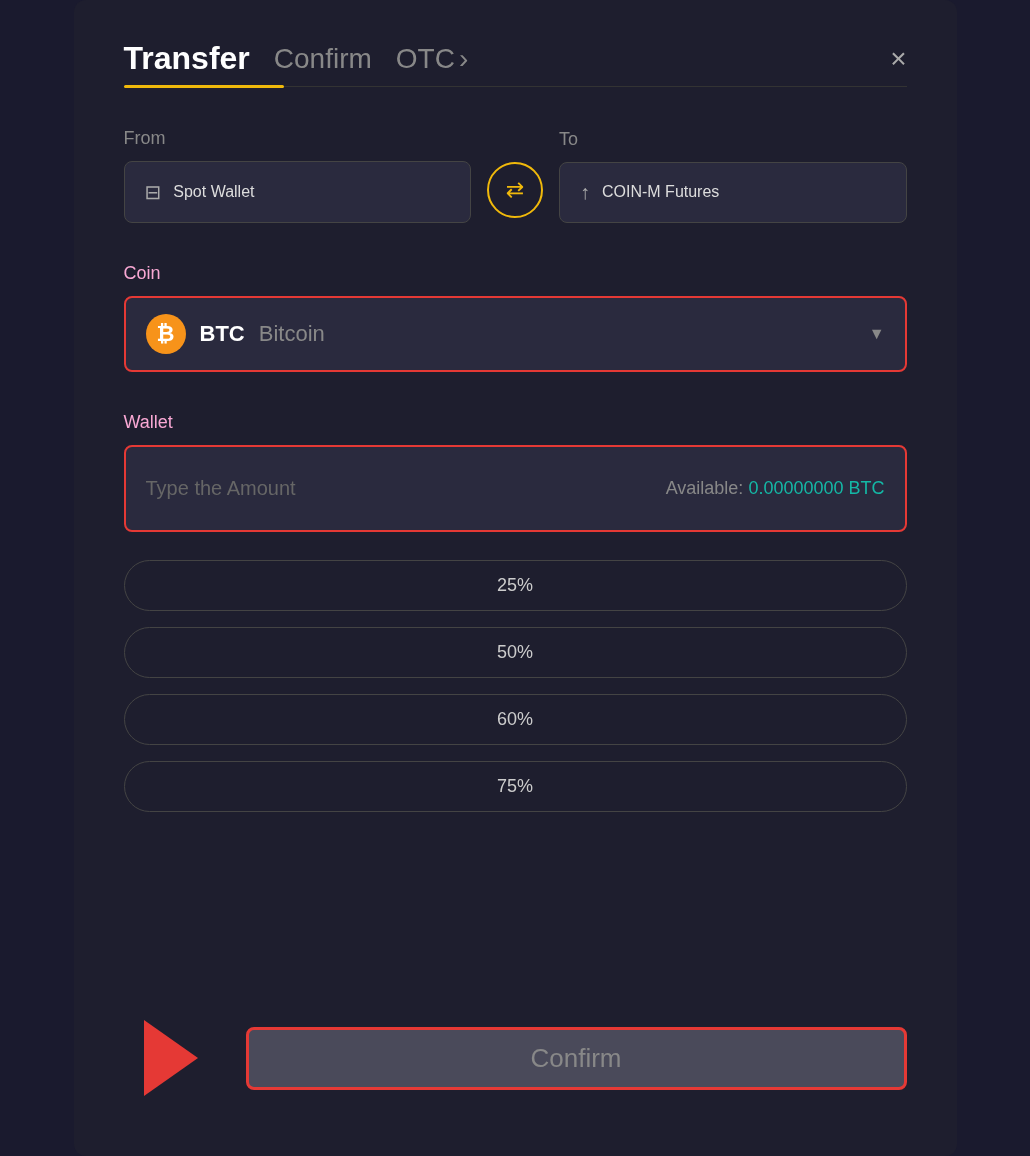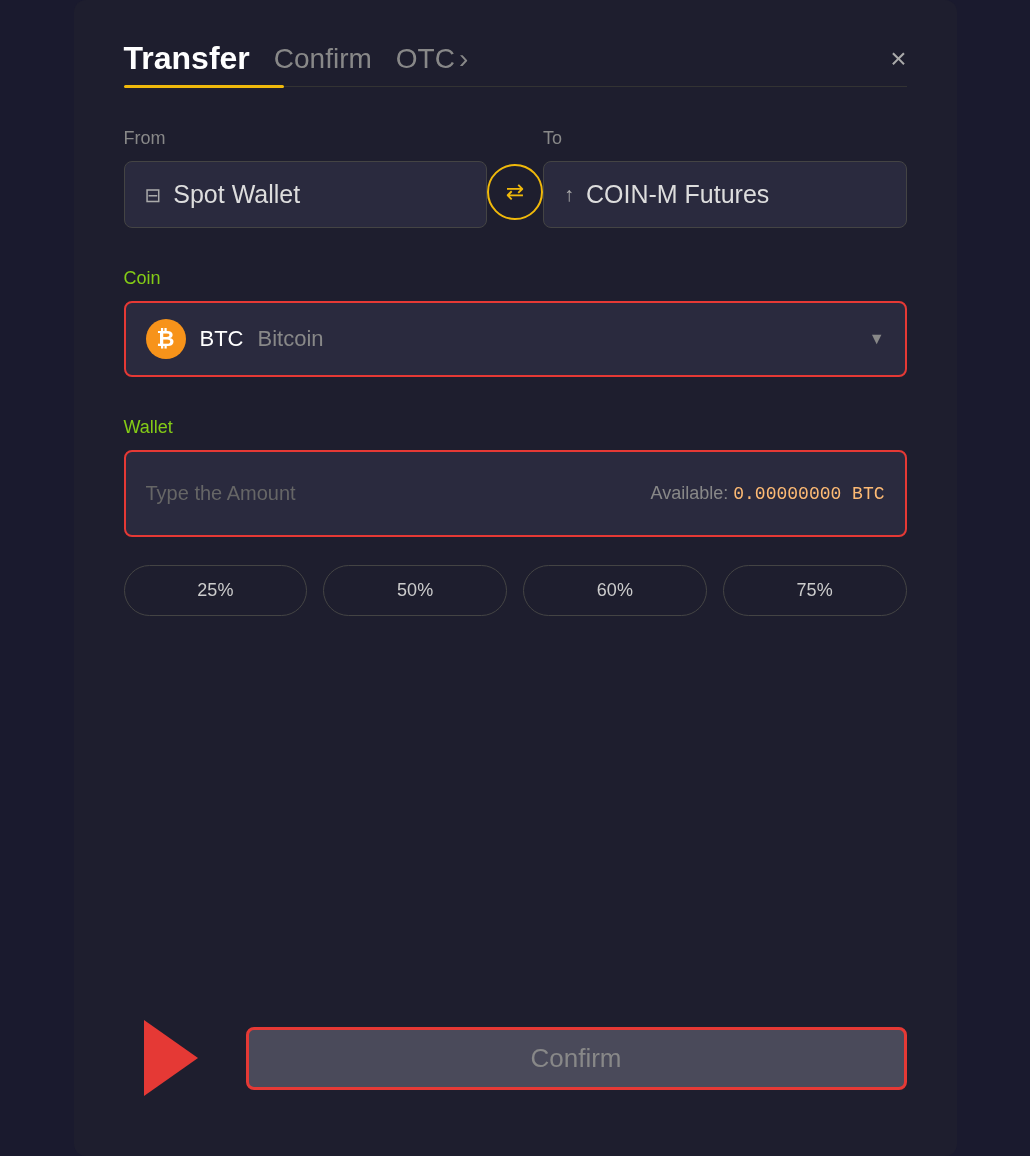--- a/index.html
+++ b/index.html
@@ -82,20 +82,21 @@
       flex: 1;
       height: 1px;
       background: #333;
       margin-top: 1px;
     }
 
     
     .from-to-row {
       display: flex;
       align-items: center;
+      gap: 16px;
       margin-bottom: 40px;
     }
 
     .from-to-col {
       flex: 1;
     }
 
     .from-to-label {
       font-size: 18px;
       color: #888;
@@ -112,21 +113,21 @@
       gap: 12px;
       cursor: pointer;
     }
 
     .wallet-icon {
       color: #aaa;
       font-size: 20px;
     }
 
     .wallet-name {
-      font-size: 25px;
+      font-size: 16px;
       color: #ddd;
       font-weight: 500;
     }
 
     .swap-btn {
       width: 56px;
       height: 56px;
       border-radius: 50%;
       border: 2px solid #f0b90b;
       background: transparent;
@@ -139,21 +140,21 @@
     }
 
     .swap-icon {
       color: #f0b90b;
       font-size: 22px;
     }
 
     
     .section-label {
       font-size: 18px;
-      color: #84cc16;
+      color: #f9a8d4;
       margin-bottom: 12px;
     }
 
     .coin-select {
       background: #2a2a3e;
       border: 2px solid #e53935;
       border-radius: 8px;
       padding: 16px 20px;
       display: flex;
       align-items: center;
@@ -171,21 +172,21 @@
       align-items: center;
       justify-content: center;
       font-size: 22px;
       font-weight: 900;
       color: white;
       flex-shrink: 0;
     }
 
     .coin-name {
       font-size: 22px;
-      font-weight: 400;
+      font-weight: 700;
       color: #ffffff;
     }
 
     .coin-fullname {
       font-size: 22px;
       font-weight: 400;
       color: #888;
     }
 
     .chevron-down {
@@ -219,29 +220,29 @@
       color: #666;
     }
 
     .available-text {
       font-size: 18px;
       color: #888;
       white-space: nowrap;
     }
 
     .available-value {
-      color: #fdba74;
-      font-family: Liberation Mono, monospace;
+      color: #14b8a6;
     }
 
     
     .pct-row {
       display: flex;
       gap: 16px;
       margin-bottom: 80px;
+      flex-direction: column;
     }
 
     .pct-btn {
       flex: 1;
       background: transparent;
       border: 1px solid #444;
       border-radius: 30px;
       padding: 14px 0;
       color: #ccc;
       font-size: 18px;

